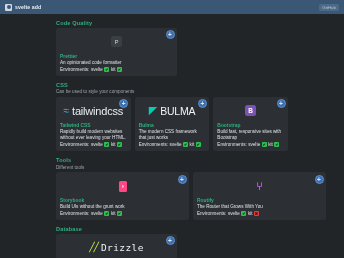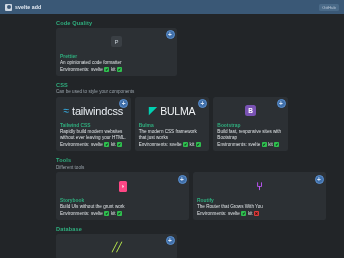--- a/index.html
+++ b/index.html
@@ -326,18 +326,19 @@
       </div>
     </div>
     <div class="section">
       <div class="section-title">Database</div>
       <div class="cards">
         <div class="card solo">
           <div class="add-btn">+</div>
           <div class="card-logo">
             <span class="logo-row">
               <span class="dz-mark">╱╱</span>
+              <span class="dz-word lg-text">Drizzle</span>
             </span>
           </div>
         </div>
       </div>
     </div>
   </div>
 
 </body></html>

